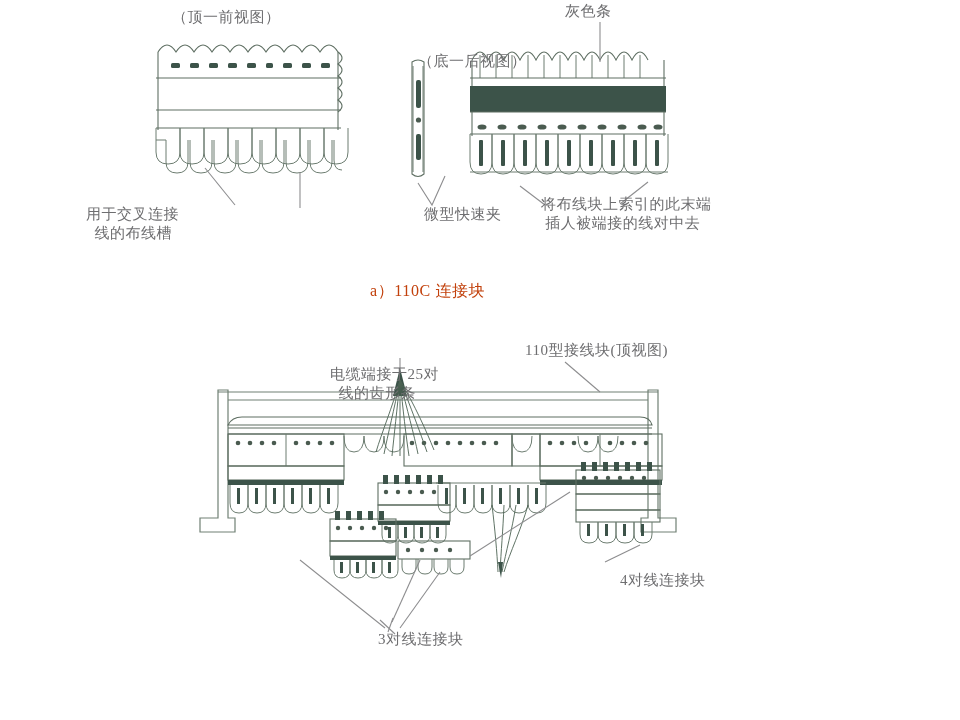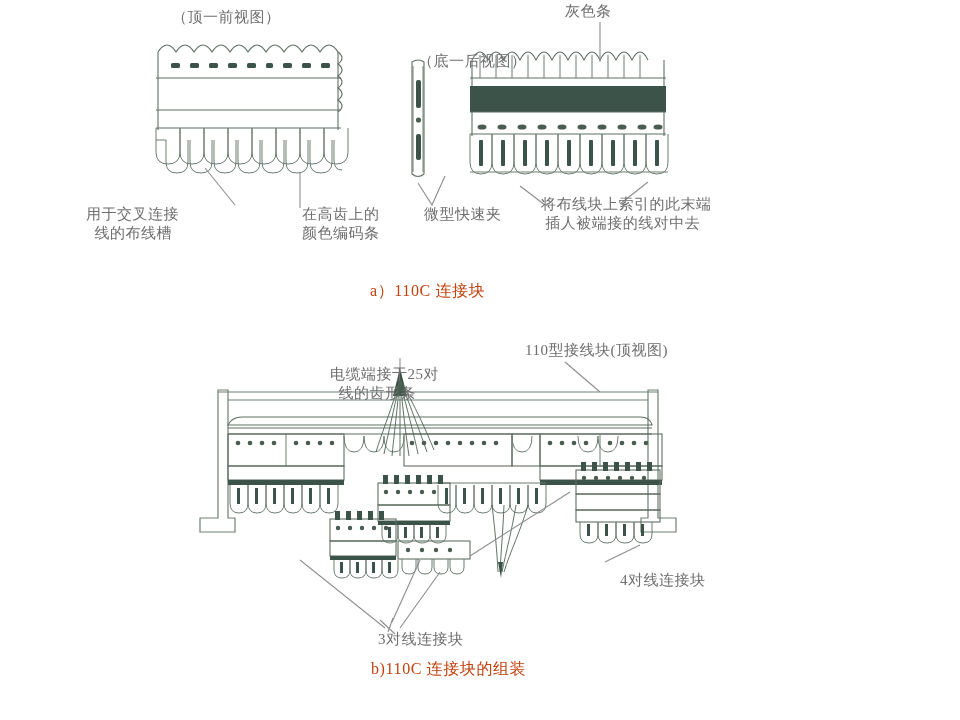--- a/index.html
+++ b/index.html
@@ -385,35 +385,32 @@
 
 <div class="lbl" style="left:172px;top:8px;">（顶一前视图）</div>
 
 <div class="lbl" style="left:418px;top:8px;margin-top:44px;">（底一后视图）</div>
 
 <div class="lbl" style="left:565px;top:2px;">灰色条</div>
 
 <div class="lbl" style="left:86px;top:205px;">用于交叉连接
   线的布线槽</div>
 
-<div class="lbl" style="left:302px;top:205px;">在高齿上的
-颜色编码条</div>
 
 <div class="lbl" style="left:424px;top:205px;">微型快速夹</div>
 
 <div class="lbl" style="left:541px;top:195px;">将布线块上索引的此末端
  插人被端接的线对中去</div>
 
 <div class="cap" style="left:370px;top:281px;">a）110C 连接块</div>
 
 <div class="lbl" style="left:330px;top:318px;margin-top:47px;">电缆端接于25对
   线的齿形条</div>
 
 <div class="lbl" style="left:525px;top:341px;">110型接线块(顶视图)</div>
 
 
 <div class="lbl" style="left:620px;top:571px;">4对线连接块</div>
 
 <div class="lbl" style="left:336px;top:630px;margin-left:42px;">3对线连接块</div>
 
-<div class="cap" style="left:371px;top:659px;">b)110C 连接块的组装</div>
 
 </div>
 
 </body></html>

